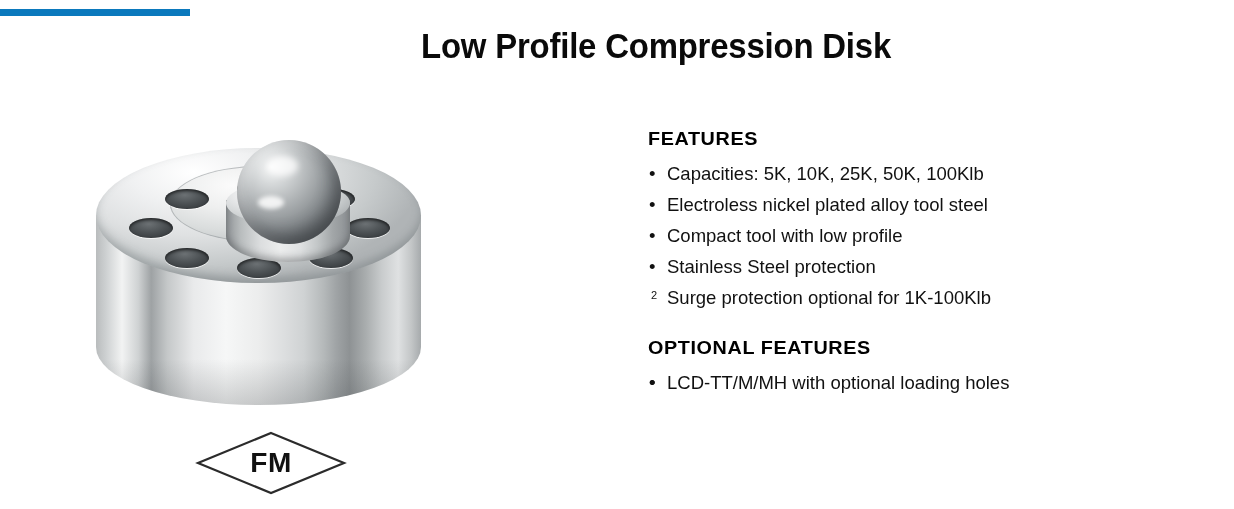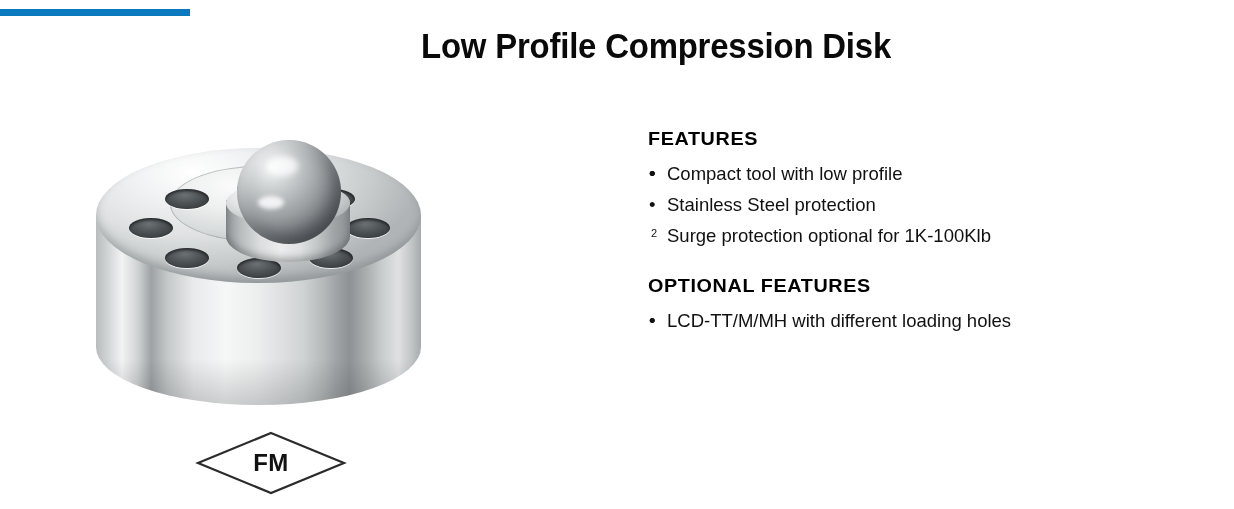--- a/index.html
+++ b/index.html
@@ -221,21 +221,21 @@
   .fm-mark svg { display: block; }
   .fm-text {
     position: absolute;
     left: 0;
     top: 0;
     width: 152px;
     height: 66px;
     display: flex;
     align-items: center;
     justify-content: center;
-    font-size: 24px;
+    font-size: 28px;
     font-weight: bold;
     color: #111111;
     letter-spacing: 0.5px;
   }
 
   
   .specs {
     position: absolute;
     left: 648px;
     top: 128px;
@@ -314,23 +314,25 @@
       <div class="fm-text">FM</div>
     </div>
   </div>
 
   <div class="specs">
 
     <div class="section-heading">FEATURES</div>
     <ul class="spec-list">
       <li class="spec-item">
         <span class="marker">•</span>
-      </li>
-      <li class="spec-item">
-        <span class="marker">•</span>
+        <span>Capacities: 5K, 10K, 25K, 50K, 100Klb</span>
+      </li>
+      <li class="spec-item">
+        <span class="marker">•</span>
+        <span>Electroless nickel plated alloy tool steel</span>
       </li>
       <li class="spec-item">
         <span class="marker">•</span>
         <span>Compact tool with low profile</span>
       </li>
       <li class="spec-item">
         <span class="marker">•</span>
         <span>Stainless Steel protection</span>
       </li>
       <li class="spec-item">
@@ -339,19 +341,19 @@
       </li>
     </ul>
 
     <div class="section-heading second">OPTIONAL FEATURES</div>
     <ul class="spec-list">
       <li class="spec-item">
         <span class="marker">•</span>
       </li>
       <li class="spec-item">
         <span class="marker">•</span>
-        <span>LCD-TT/M/MH with different loading holes</span>
+        <span>LCD-TT/M/MH with optional loading holes</span>
       </li>
     </ul>
 
   </div>
 
 </div>
 
 </body></html>

